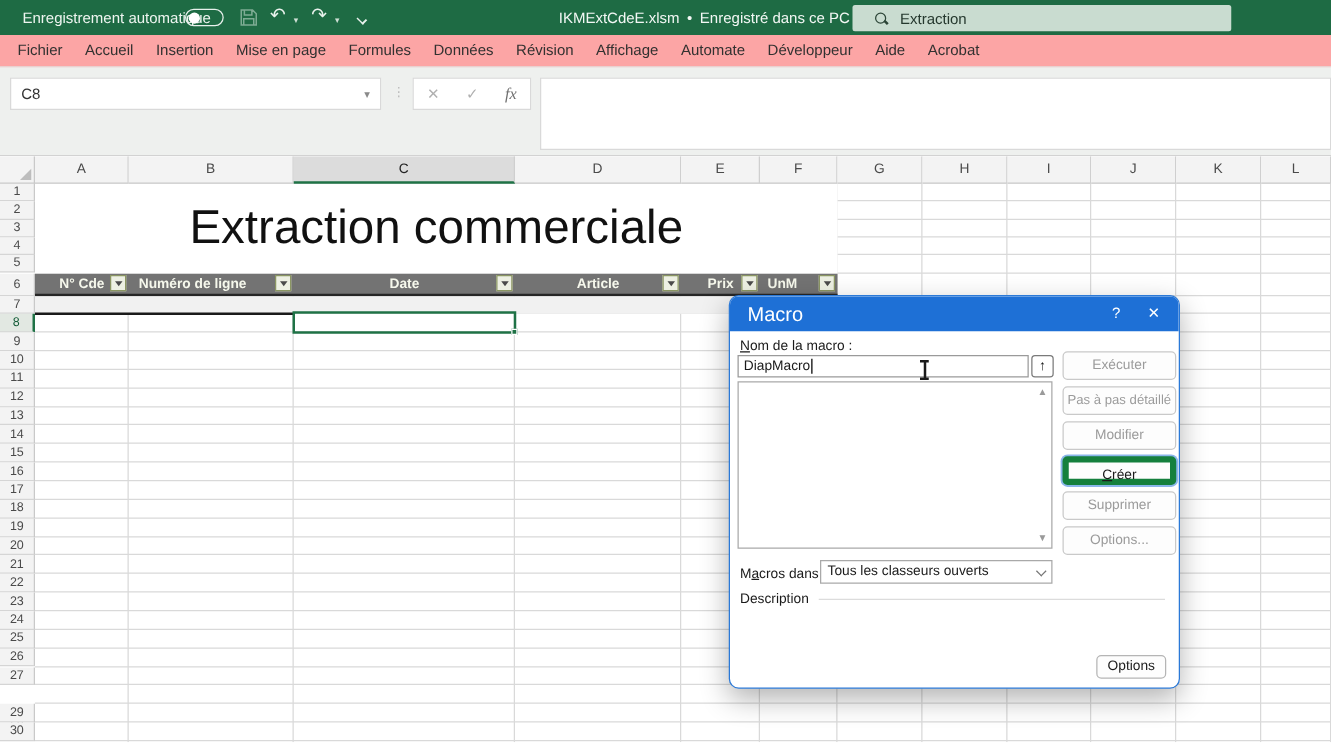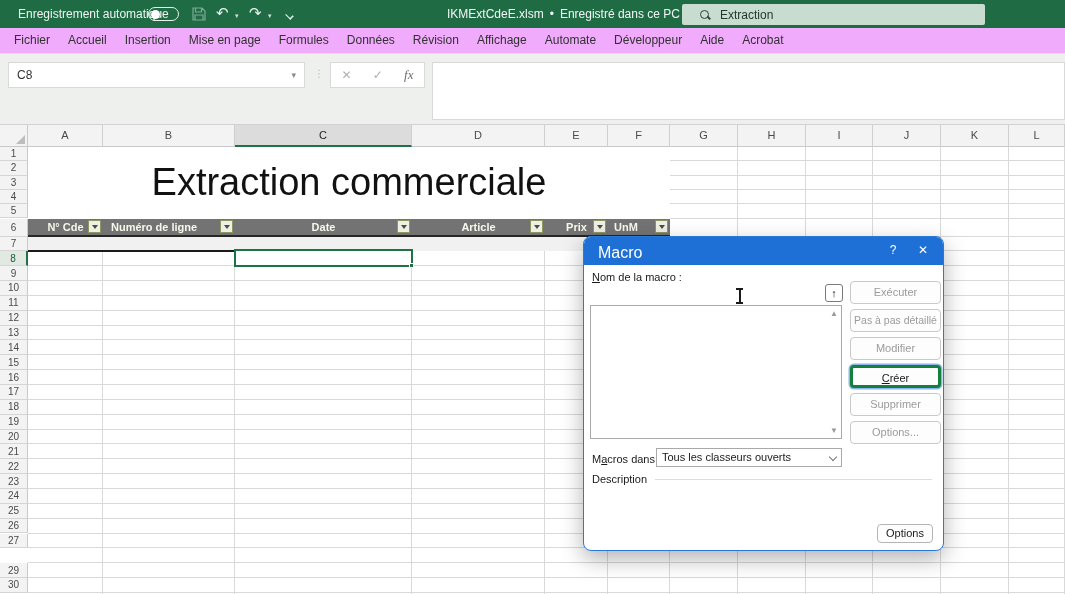--- a/index.html
+++ b/index.html
@@ -23,21 +23,21 @@
   .ribbon-collapse::before { content:""; position:absolute; left:0; top:0; width:7px; height:7px; border-right:2px solid #e9f2ed; border-bottom:2px solid #e9f2ed; transform:rotate(45deg) scale(.8,.55); }
   .doc-title { position:absolute; left:447px; top:7px; font-size:12px; color:#f2f7f4; white-space:nowrap; display:flex; align-items:center; gap:6px;justify-content:flex-end; }
   .doc-chevron { width:8px; height:8px; position:relative; top:-2px; }
   .doc-chevron::before { content:""; position:absolute; left:0; top:2px; width:5px; height:5px; border-right:1.5px solid #e9f2ed; border-bottom:1.5px solid #e9f2ed; transform:rotate(45deg); }
   .searchbox { position:absolute; left:682px; top:4px; width:303px; height:21px; background:#c9dcd0; border-radius:2px; display:flex; align-items:center; padding-left:18px; gap:10px; }
   .mag { position:relative; width:10px; height:10px; }
   .mag::before { content:""; position:absolute; left:0; top:0; width:7px; height:7px; border:1.5px solid #2c4537; border-radius:50%; }
   .mag::after { content:""; position:absolute; left:7px; top:7px; width:4px; height:1.5px; background:#2c4537; transform:rotate(45deg); }
   .search-text { font-size:12px; color:#25382e; }
   
-  .tabbar { position:absolute; left:0; top:28px; width:1065px; height:26px; background:#f0abfc; border-bottom:1px solid #e2e0de; display:flex; align-items:center; padding-left:5px; }
+  .tabbar { position:absolute; left:0; top:28px; width:1065px; height:26px; background:#fca5a5; border-bottom:1px solid #e2e0de; display:flex; align-items:center; padding-left:5px; }
   .tab { font-size:12px; color:#323130; padding:0 9px; line-height:25px; white-space:nowrap; }
   
   .formula-row { position:absolute; left:0; top:54px; width:1065px; height:71px; background:#eef0ee; border-bottom:1px solid #d2d2d2; }
   .name-box { position:absolute; left:8px; top:8px; width:297px; height:26px; background:#ffffff; border:1px solid #d9d9d9; font-size:12px; color:#333; line-height:24px; padding-left:8px; }
   .name-caret { position:absolute; right:8px; top:0; color:#8a8a8a; font-size:9px; line-height:24px; }
   .fbar-dots { position:absolute; left:314px; top:14px; color:#b9b9b9; font-size:10px; letter-spacing:0; }
   .fx-group { position:absolute; left:330px; top:8px; width:95px; height:26px; background:#ffffff; border:1px solid #d9d9d9; display:flex; align-items:center; justify-content:space-around; }
   .fx-x { color:#b0b0b0; font-size:12px; }
   .fx-check { color:#b0b0b0; font-size:12px; }
   .fx-fx { color:#6f6f6f; font-size:13px; font-style:italic; font-family:"Liberation Serif", serif; }
@@ -74,21 +74,21 @@
   .dlg-label-name { position:absolute; left:8px; top:34px; }
   .mn { text-decoration:underline; }
   .dlg-input { position:absolute; left:6px; top:47px; width:233px; height:18px; background:#ffffff; border:1px solid #9a9a9a; font-size:11px; line-height:16px; padding-left:4px; display:flex; align-items:center; }
   .text-caret { display:inline-block; width:1px; height:12px; background:#000; margin-left:1px; }
   .up-btn { position:absolute; left:241px; top:47px; width:18px; height:18px; border:1px solid #7a7a7a; border-radius:3px; background:#ffffff; text-align:center; font-size:11px; line-height:16px; color:#111; font-weight:bold; }
   .dlg-listbox { position:absolute; left:6px; top:68px; width:252px; height:134px; background:#ffffff; border:1px solid #a9a9a9; }
   .lb-up { position:absolute; right:3px; top:3px; color:#9a9a9a; font-size:8px; }
   .lb-down { position:absolute; right:3px; bottom:3px; color:#9a9a9a; font-size:8px; }
   .dlg-btn { position:absolute; left:266px; width:91px; height:23px; background:#fdfdfd; border:1px solid #c9c9c9; border-radius:4px; font-size:11px; text-align:center; line-height:21px; color:#9b9b9b; }
   .dlg-btn.enabled { color:#1a1a1a; }
-  .dlg-btn.focused { border:3px solid #15803d; box-shadow:0 0 0 1.5px #8ab6ea; }
+  .dlg-btn.focused { border:5px solid #15803d; box-shadow:0 0 0 1.5px #8ab6ea; }
   .b-run{top:44px;} .b-step{top:72px; font-size:10.5px;} .b-edit{top:100px;} .b-create{top:128px;} .b-delete{top:156px;} .b-options{top:184px;}
   .dlg-macros-label { position:absolute; left:8px; top:216px; }
   .dlg-select { position:absolute; left:72px; top:211px; width:186px; height:19px; background:#ffffff; border:1px solid #a9a9a9; line-height:17px; padding-left:5px; }
   .sel-chevron { position:absolute; right:4px; top:5px; width:8px; height:8px; }
   .sel-chevron::before { content:""; position:absolute; left:1px; top:0; width:5px; height:5px; border-right:1.5px solid #777; border-bottom:1.5px solid #777; transform:rotate(45deg); }
   .dlg-desc-row { position:absolute; left:8px; top:236px; width:340px; display:flex; align-items:center; gap:8px; }
   .desc-line { flex:1; height:1px; background:#dcdcdc; }
   .dlg-cancel { position:absolute; left:293px; top:287px; width:56px; height:19px; background:#fdfdfd; border:1px solid #b5b5b5; border-radius:4px; font-size:11px; text-align:center; line-height:17px; color:#1a1a1a; }
   
   .ibeam { position:absolute; left:735px; top:288px; width:9px; height:16px; z-index:12; }
@@ -263,20 +263,24 @@
     </div>
   </div>
 
   <div class="dialog">
     <div class="dlg-titlebar">
       <span class="dlg-title">Macro</span>
       <span class="dlg-help">?</span>
       <span class="dlg-close">✕</span>
     </div>
     <div class="dlg-label-name"><span class="mn">N</span><span>om de la macro :</span></div>
+    <div class="dlg-input">
+      <span>DiapMacro</span>
+        <span class="text-caret"></span>
+    </div>
     <div class="up-btn">↑</div>
     <div class="dlg-listbox">
       <span class="lb-up">▲</span>
       <span class="lb-down">▼</span>
     </div>
     <div class="dlg-btn b-run">Exécuter</div>
     <div class="dlg-btn b-step">Pas à pas détaillé</div>
     <div class="dlg-btn b-edit">Modifier</div>
     <div class="dlg-btn b-create enabled focused"><span class="mn">C</span><span>réer</span></div>
     <div class="dlg-btn b-delete">Supprimer</div>

